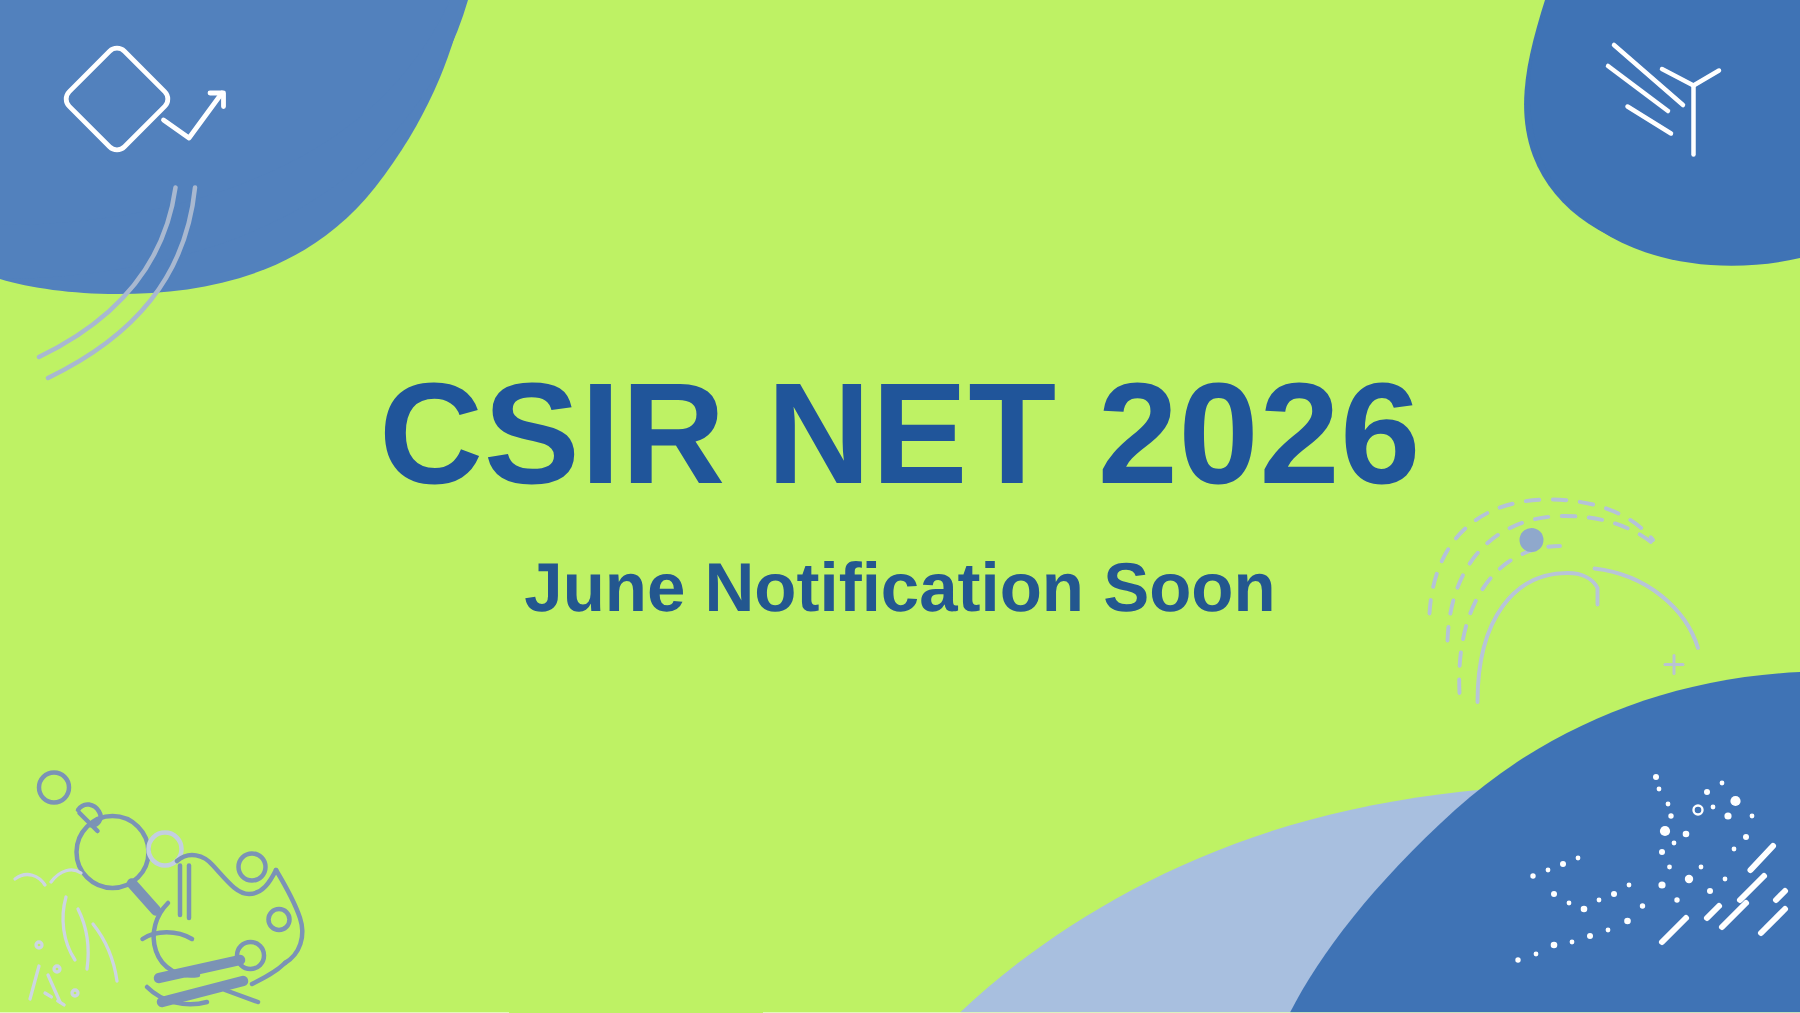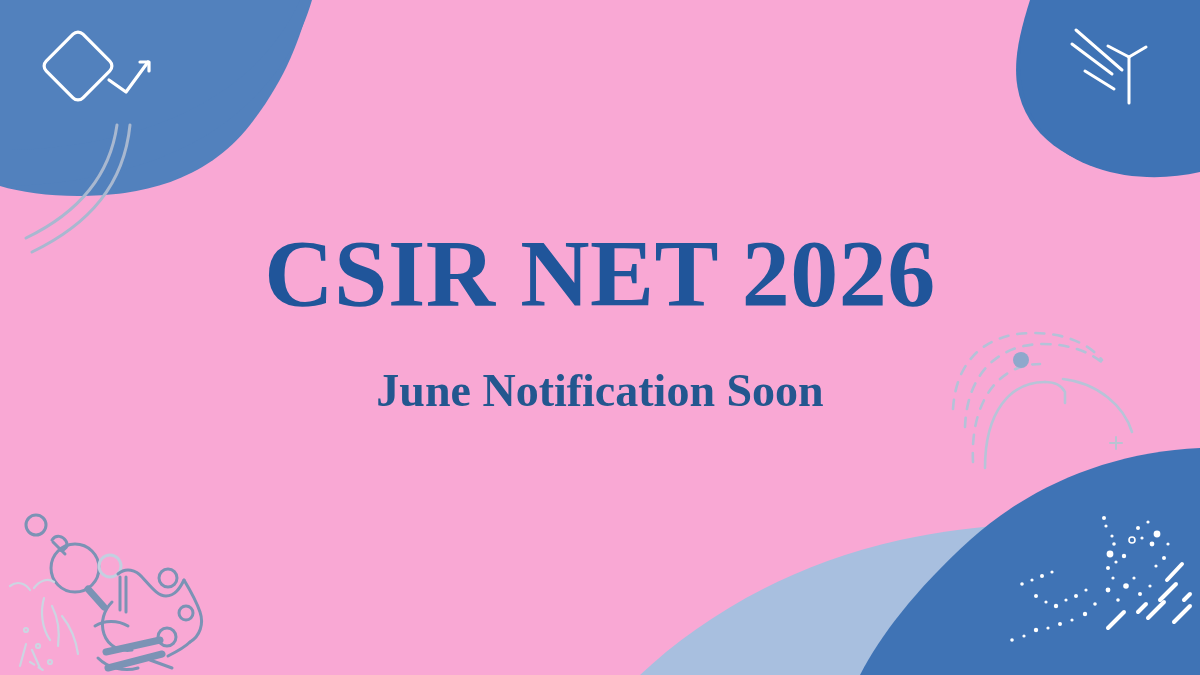--- a/index.html
+++ b/index.html
@@ -5,22 +5,22 @@
   html, body {
     margin: 0;
     padding: 0;
     background: #ffffff;
   }
   #stage {
     position: relative;
     width: 1200px;
     height: 675px;
     overflow: hidden;
-    background: #f9a8d4;
-    font-family: Liberation Serif, serif;
+    background: #bef264;
+    font-family: Liberation Sans, sans-serif;
   }
   #bg-svg {
     position: absolute;
     inset: 0;
     width: 1200px;
     height: 675px;
     display: block;
   }
   .text-layer {
     position: absolute;
@@ -39,21 +39,21 @@
     line-height: 1.0;
     margin: 0 0 0 0;
     transform: translateY(-22px);
     white-space: nowrap;
   }
   #subtitle {
     font-size: 46px;
     font-weight: 600;
     color: #23578f;
     line-height: 1.1;
-    margin: 16px;
+    margin: 0;
     transform: translateY(6px);
     white-space: nowrap;
   }
 </style>
 </head>
 <body>
 
 <div id="stage">
 
   <svg id="bg-svg" viewBox="0 0 1200 675" xmlns="http://www.w3.org/2000/svg">

